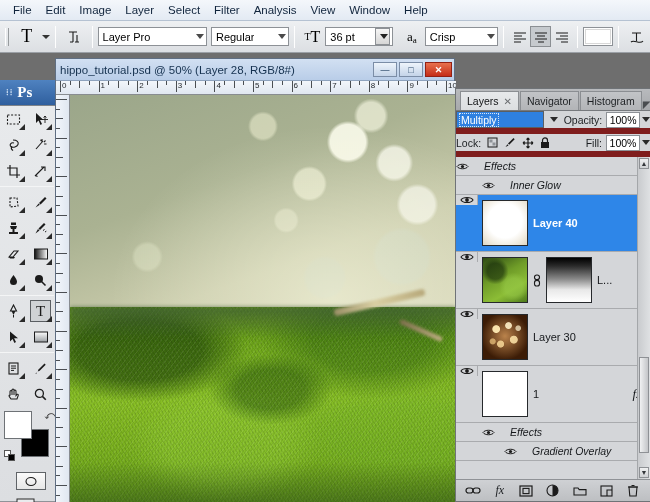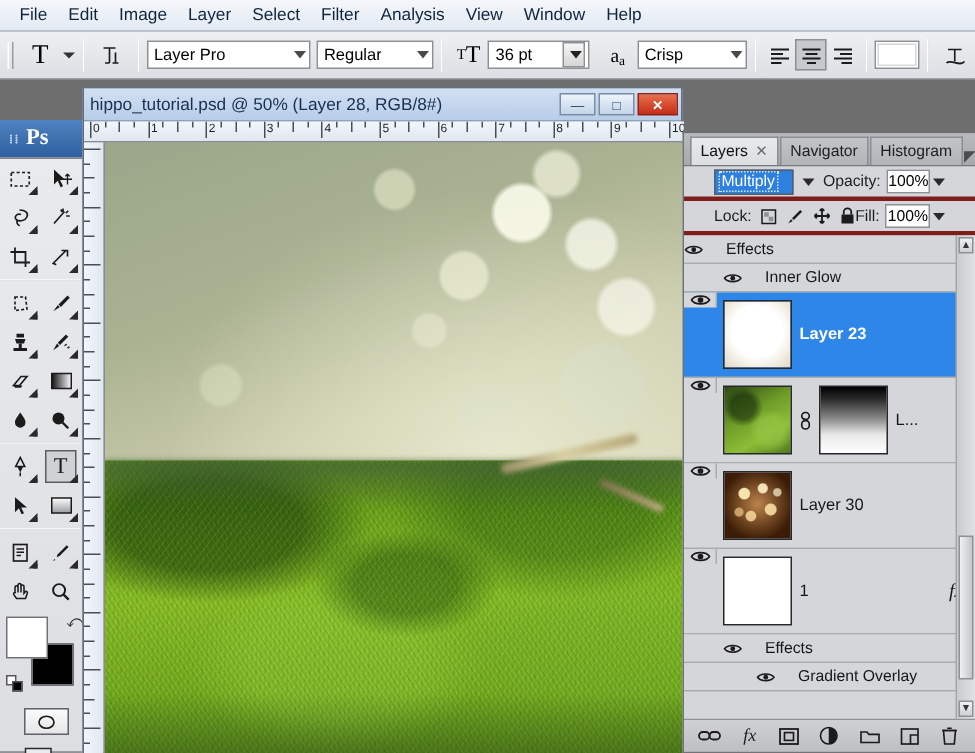--- a/index.html
+++ b/index.html
@@ -233,22 +233,22 @@
   }
   .ptab {
     height: 19px; padding: 4px 6px; display: flex; align-items: center;
     font-size: 10.5px; color: #1c1f22; background: linear-gradient(#c2c4c7,#b2b4b7);
     border: 1px solid #8b8e92; border-bottom: none; margin-right: 1px;
   }
   .ptab.active { background: linear-gradient(#e7e9eb,#dcdee0); color:#101214; }
   .ptab .x { margin-left: 5px; font-size: 10px; color: #6a6d70; }
   .ptab-collapse { margin-left:auto; padding-right:4px; font-size:10px; color:#4a4d50; }
   .prow {
-    height: 23px; display: flex; align-items: center; padding: 0 20px;
-    border-bottom: 3px solid #7f1d1d; background: #d4d6d9;
+    height: 23px; display: flex; align-items: center; padding: 0 0;
+    border-bottom: 6px solid #7f1d1d; background: #d4d6d9;
   }
   .prow .lbl { font-size: 10.5px; color: #1b1e21; }
   .modebox {
     width: 88px; height: 17px; background: #2e80e0; border: 1px solid #5a5e62;
     display: flex; align-items: center; padding: 0 2px 0 3px; justify-content: space-between;
   }
   .modebox .mv { color: #fff; font-size: 10.5px; background:#2e80e0;
                  outline: 1px dotted rgba(255,255,255,.8); padding: 0 1px; }
   .modearrow { width:0;height:0;border-left:4px solid transparent;
     border-right:4px solid transparent;border-top:5px solid #2a2a2a; margin-left:6px;}
@@ -298,21 +298,21 @@
   .thumb.plain { background: #fff; }
   .masklink { font-size: 11px; color: #2a2d30; }
   .fxmark { margin-left: auto; font-family: "Liberation Serif", serif;
     font-style: italic; font-size: 13px; color: #15181b; padding-right: 4px; }
   .subrow { display: flex; align-items: center; gap: 6px; padding: 2px 4px 2px 0;
     border-bottom: 1px solid #a9abae; background: #d4d6d9; min-height: 19px; }
   .subrow .eye2 { width: 22px; min-width:22px; text-align: center; font-size: 10px;
     color: #1a1c1e; }
   .subrow .indent { width: 20px; min-width: 20px; }
   .subrow .indent2 { width: 42px; min-width: 42px; }
-  .subname { font-size: 10.5px; color: #15181b; }
+  .subname { font-size: 10.5px; color: #15181b; font-style: italic; }
   .pscroll {
     position: absolute; right: 0; top: 0; width: 13px; height: 100%;
     background: linear-gradient(90deg,#c9cbce,#dfe1e3); border-left: 1px solid #a4a7aa;
   }
   .pscroll .thumbbar { position: absolute; left: 1px; top: 62%; width: 10px; height: 30%;
     background: linear-gradient(90deg,#f0f1f2,#c3c5c8); border: 1px solid #8e9195; }
   .pscroll .up, .pscroll .dn { position: absolute; left: 1px; width: 10px; height: 11px;
     display:flex; align-items:center; justify-content:center; font-size: 7px; color:#33363a;
     background: linear-gradient(#eff0f1,#cfd1d4); border: 1px solid #8e9195; }
   .pscroll .up { top: 1px; } .pscroll .dn { bottom: 1px; }
@@ -859,21 +859,21 @@
 
     <div class="lrow selected" style="min-height:57px;">
       <span class="eye">
         <svg width="14" height="10" viewBox="0 0 14 10">
             <path d="M1 5C3 1.6 11 1.6 13 5 11 8.4 3 8.4 1 5z" fill="none" stroke="#1b1b1b" stroke-width="1.1"></path>
             <circle cx="7" cy="5" r="1.9" fill="#1b1b1b"></circle>
           </svg>
       </span>
       <div class="body">
         <div class="thumb white"></div>
-        <span class="lname">Layer 23</span>
+        <span class="lname">Layer 40</span>
       </div>
     </div>
 
     <div class="lrow" style="min-height:57px;">
       <span class="eye">
         <svg width="14" height="10" viewBox="0 0 14 10">
             <path d="M1 5C3 1.6 11 1.6 13 5 11 8.4 3 8.4 1 5z" fill="none" stroke="#1b1b1b" stroke-width="1.1"></path>
             <circle cx="7" cy="5" r="1.9" fill="#1b1b1b"></circle>
           </svg>
       </span>

